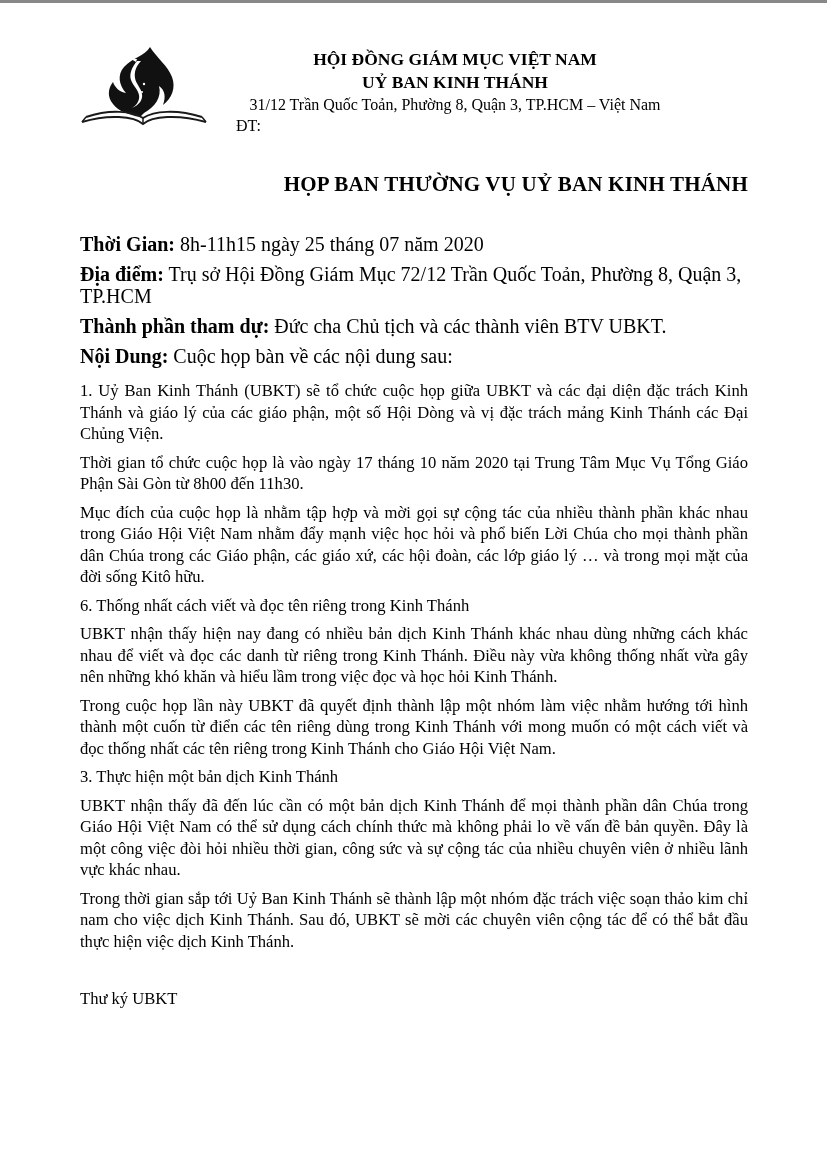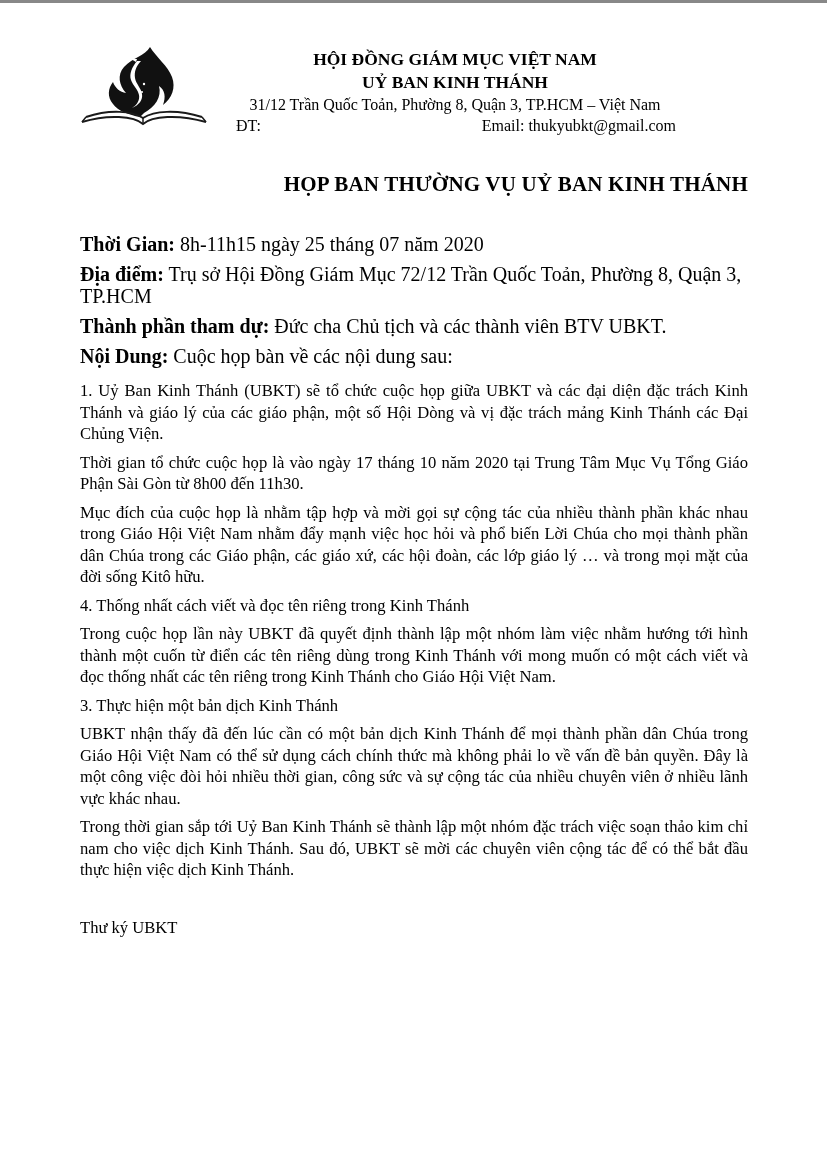--- a/index.html
+++ b/index.html
@@ -89,21 +89,20 @@
           <path d="M6,70 L2,75 M122,70 L126,75 M63,71 L63,77" fill="none" stroke="#1a1a1a" stroke-width="1.5"></path>
         </svg>
       </span>
     </div>
     <div class="head-text">
       <div class="org-line1">HỘI ĐỒNG GIÁM MỤC VIỆT NAM</div>
       <div class="org-line2">UỶ BAN KINH THÁNH</div>
       <div class="addr-line">31/12 Trần Quốc Toản, Phường 8, Quận 3, TP.HCM – Việt Nam</div>
       <div class="contact-row">
         <span>ĐT:</span>
-        <span>Email: thukyubkt@gmail.com</span>
       </div>
     </div>
   </div>
 
   <h1 class="doc-title">HỌP BAN THƯỜNG VỤ UỶ BAN KINH THÁNH</h1>
 
   <div class="meta-block">
     <p>
       <span class="meta-label">Thời Gian:</span>
       <span>8h-11h15 ngày 25 tháng 07 năm 2020</span>
@@ -119,21 +118,22 @@
     <p>
       <span class="meta-label">Nội Dung:</span>
       <span>Cuộc họp bàn về các nội dung sau:</span>
     </p>
   </div>
 
   <div class="body-block">
     <p>1. Uỷ Ban Kinh Thánh (UBKT) sẽ tổ chức cuộc họp giữa UBKT và các đại diện đặc trách Kinh Thánh và giáo lý của các giáo phận, một số Hội Dòng và vị đặc trách mảng Kinh Thánh các Đại Chủng Viện.</p>
     <p>Thời gian tổ chức cuộc họp là vào ngày 17 tháng 10 năm 2020 tại Trung Tâm Mục Vụ Tổng Giáo Phận Sài Gòn từ 8h00 đến 11h30.</p>
     <p>Mục đích của cuộc họp là nhằm tập hợp và mời gọi sự cộng tác của nhiều thành phần khác nhau trong Giáo Hội Việt Nam nhằm đẩy mạnh việc học hỏi và phổ biến Lời Chúa cho mọi thành phần dân Chúa trong các Giáo phận, các giáo xứ, các hội đoàn, các lớp giáo lý … và trong mọi mặt của đời sống Kitô hữu.</p>
-    <p>4. Thống nhất cách viết và đọc tên riêng trong Kinh Thánh</p>
+    <p>6. Thống nhất cách viết và đọc tên riêng trong Kinh Thánh</p>
+    <p>UBKT nhận thấy hiện nay đang có nhiều bản dịch Kinh Thánh khác nhau dùng những cách khác nhau để viết và đọc các danh từ riêng trong Kinh Thánh. Điều này vừa không thống nhất vừa gây nên những khó khăn và hiểu lầm trong việc đọc và học hỏi Kinh Thánh.</p>
     <p>Trong cuộc họp lần này UBKT đã quyết định thành lập một nhóm làm việc nhằm hướng tới hình thành một cuốn từ điển các tên riêng dùng trong Kinh Thánh với mong muốn có một cách viết và đọc thống nhất các tên riêng trong Kinh Thánh cho Giáo Hội Việt Nam.</p>
     <p>3. Thực hiện một bản dịch Kinh Thánh</p>
     <p>UBKT nhận thấy đã đến lúc cần có một bản dịch Kinh Thánh để mọi thành phần dân Chúa trong Giáo Hội Việt Nam có thể sử dụng cách chính thức mà không phải lo về vấn đề bản quyền. Đây là một công việc đòi hỏi nhiều thời gian, công sức và sự cộng tác của nhiều chuyên viên ở nhiều lãnh vực khác nhau.</p>
     <p>Trong thời gian sắp tới Uỷ Ban Kinh Thánh sẽ thành lập một nhóm đặc trách việc soạn thảo kim chỉ nam cho việc dịch Kinh Thánh. Sau đó, UBKT sẽ mời các chuyên viên cộng tác để có thể bắt đầu thực hiện việc dịch Kinh Thánh.</p>
   </div>
 
   <div class="sig-block">
     <p>Thư ký UBKT</p>
   </div>
 

